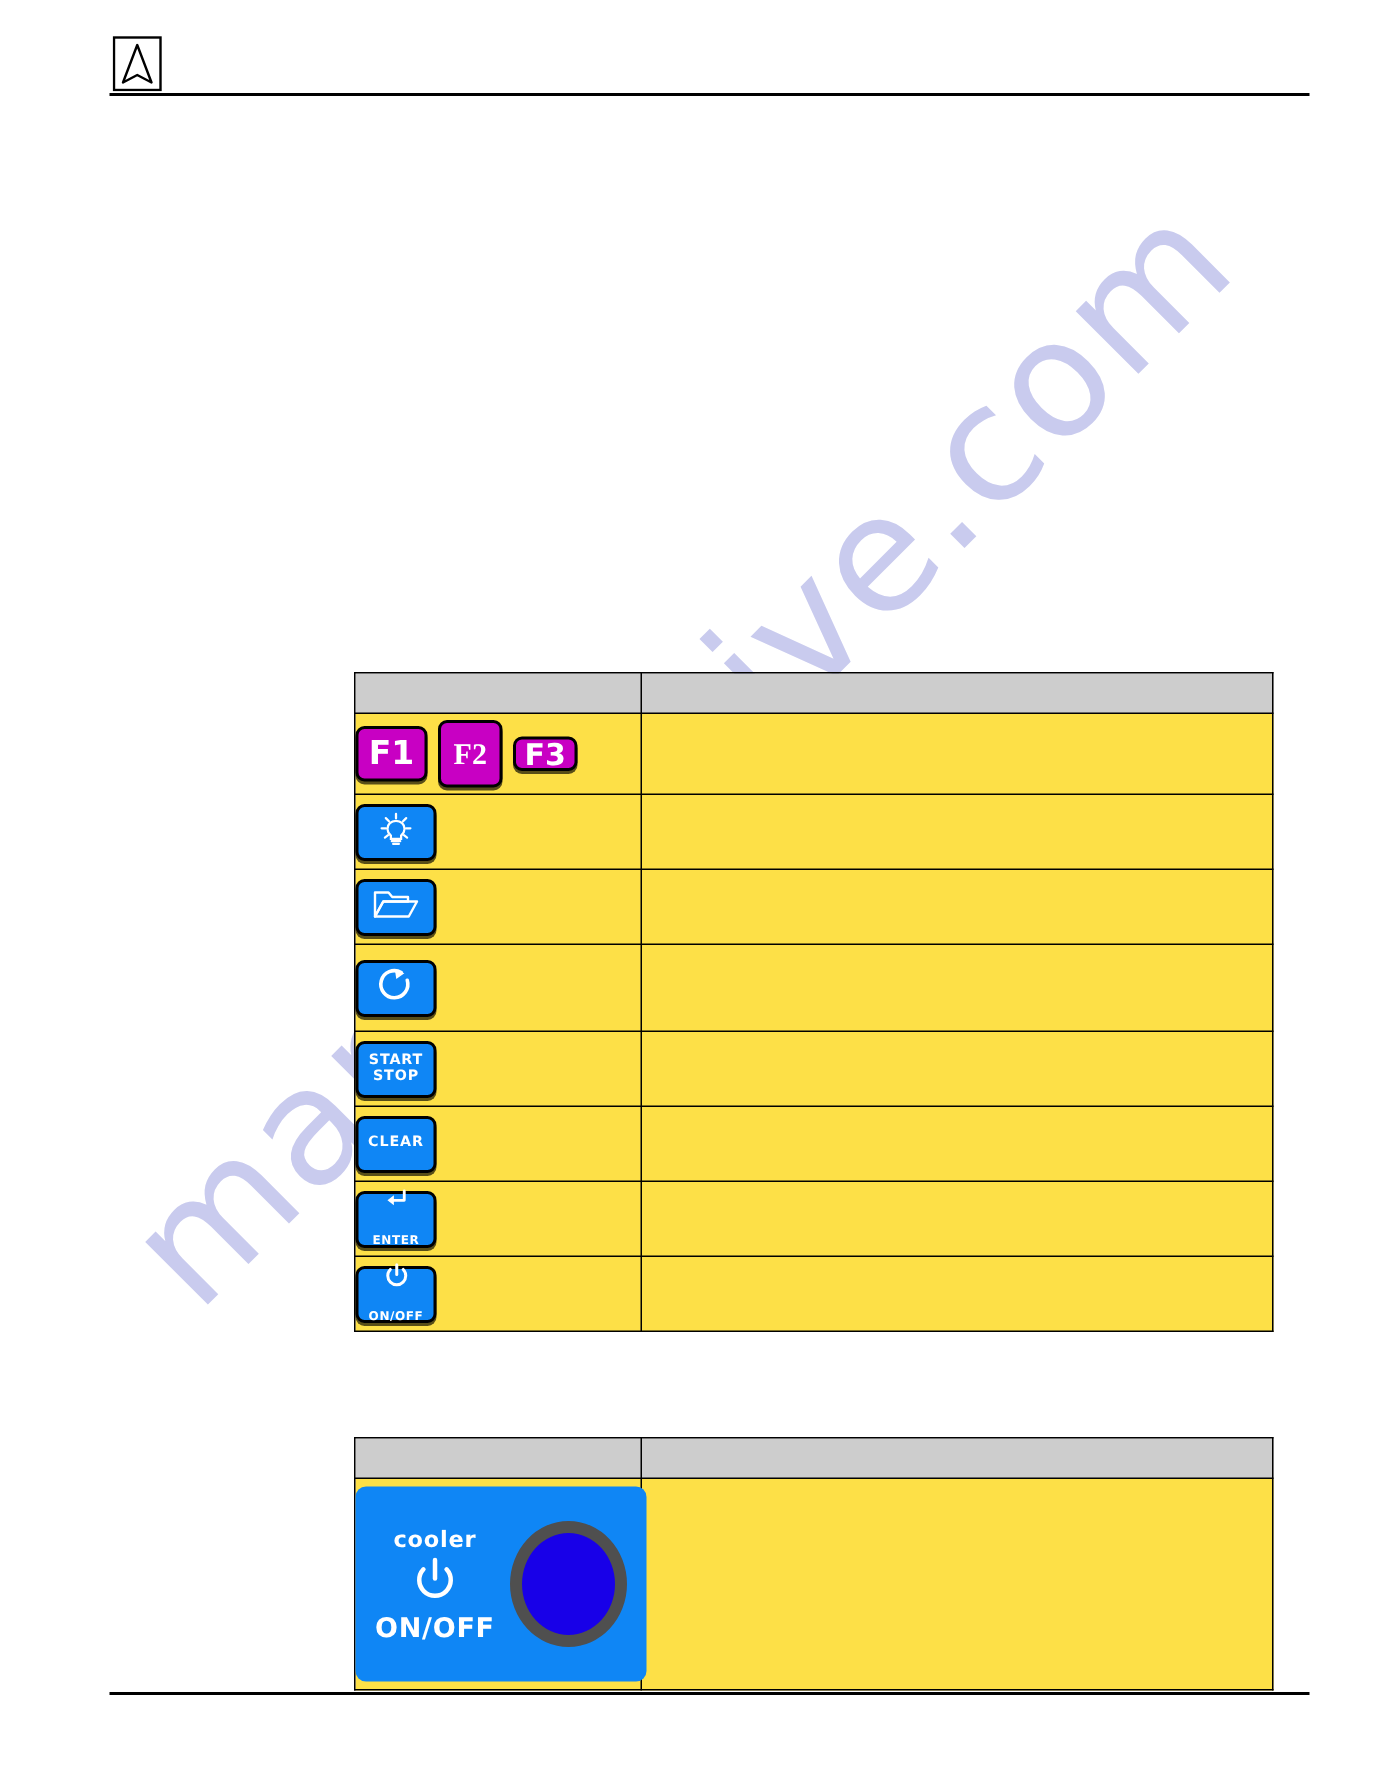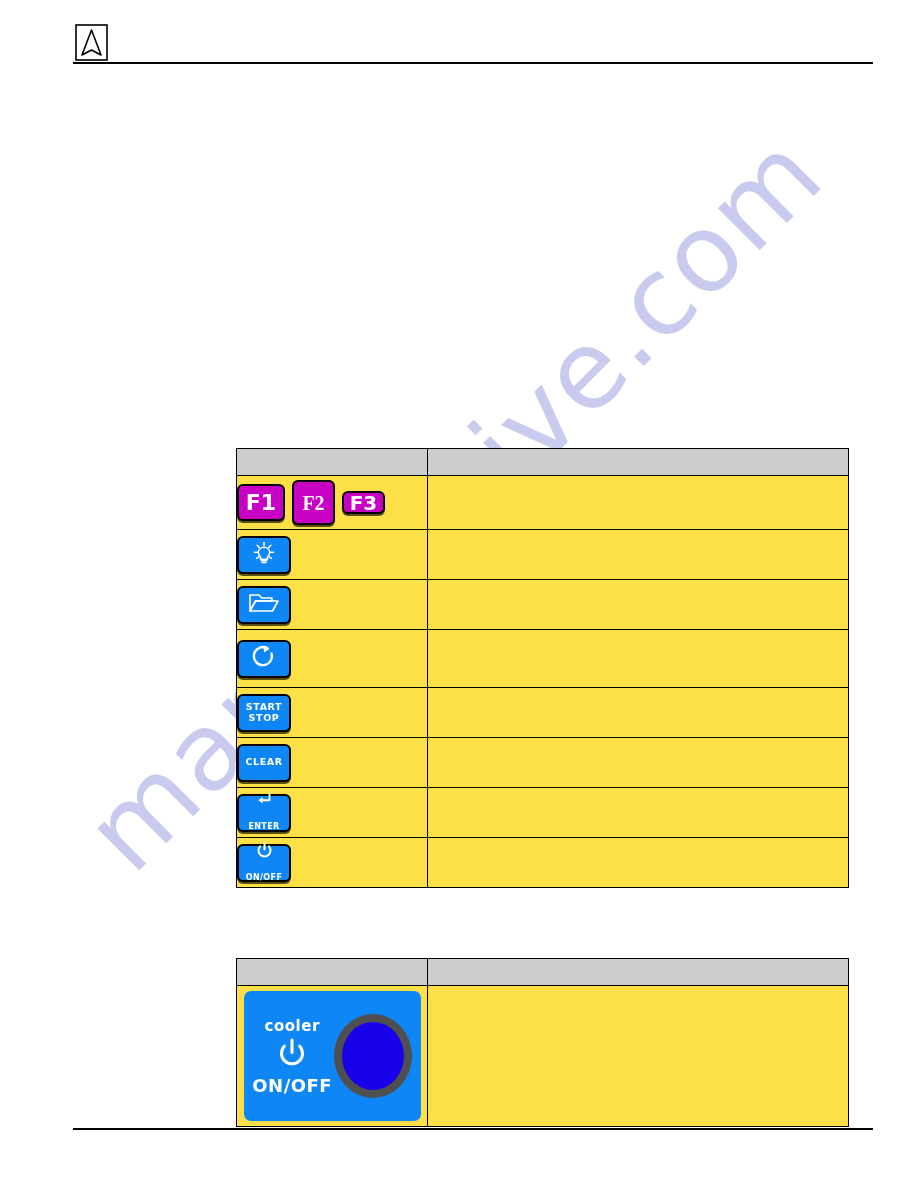--- a/index.html
+++ b/index.html
@@ -170,21 +170,21 @@
     line-height: 1;
     display: block;
   }
 
   
   .cooler-panel {
     display: inline-flex;
     flex-direction: row;
     align-items: center;
     justify-content: space-around;
-    width: 177px;
+    width: 194px;
     height: 130px;
     background: #0f86f5;
     border-radius: 7px;
     box-sizing: border-box;
     padding: 0 8px;
   }
   .cooler-left {
     display: flex;
     flex-direction: column;
     align-items: center;

